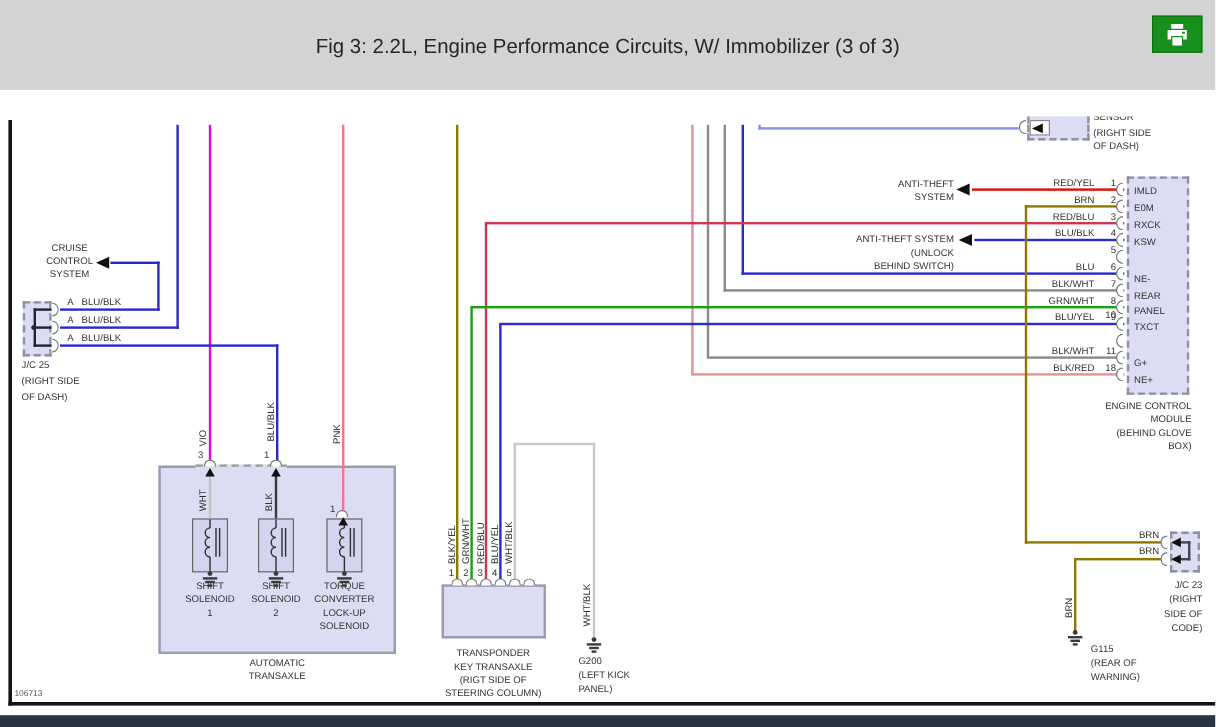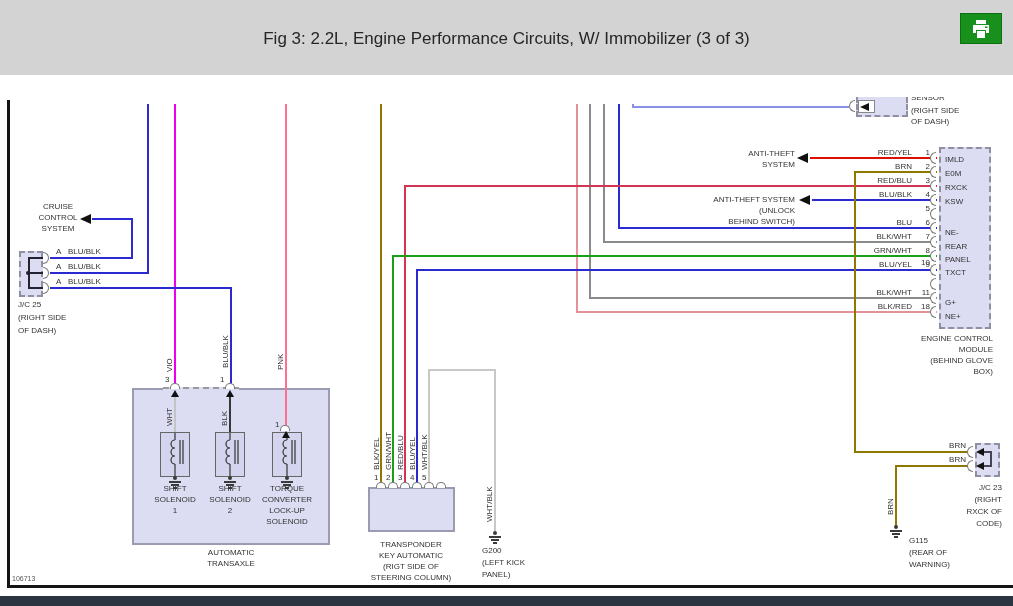--- a/index.html
+++ b/index.html
@@ -235,21 +235,21 @@
   <div class="vl" style="left:372px;top:470px">BLK/YEL</div>
   <div class="lbl" style="left:386px;top:473px">2</div>
   <div class="vl" style="left:384px;top:470px">GRN/WHT</div>
   <div class="lbl" style="left:398px;top:473px">3</div>
   <div class="vl" style="left:396px;top:470px">RED/BLU</div>
   <div class="lbl" style="left:410px;top:473px">4</div>
   <div class="vl" style="left:408px;top:470px">BLU/YEL</div>
   <div class="lbl" style="left:422px;top:473px">5</div>
   <div class="vl" style="left:420px;top:470px">WHT/BLK</div>
   <div class="lbl c" style="left:361px;top:540px;width:100px">TRANSPONDER</div>
-  <div class="lbl c" style="left:361px;top:551px;width:100px">KEY AUTOMATIC</div>
+  <div class="lbl c" style="left:361px;top:551px;width:100px">KEY TRANSAXLE</div>
   <div class="lbl c" style="left:361px;top:562px;width:100px">(RIGT SIDE OF</div>
   <div class="lbl c" style="left:361px;top:573px;width:100px">STEERING COLUMN)</div>
   <div class="vl" style="left:485px;top:522px">WHT/BLK</div>
   <div class="lbl" style="left:482px;top:546px">G200</div>
   <div class="lbl" style="left:482px;top:558px">(LEFT KICK</div>
   <div class="lbl" style="left:482px;top:570px">PANEL)</div>
 
   <div class="lbl r" style="left:695px;top:149px;width:100px">ANTI-THEFT</div>
   <div class="lbl r" style="left:695px;top:160px;width:100px">SYSTEM</div>
   <div class="lbl r" style="left:665px;top:195px;width:130px">ANTI-THEFT SYSTEM</div>
@@ -295,20 +295,20 @@
   <div class="lbl" style="left:945px;top:312px">NE+</div>
   <div class="lbl r" style="left:893px;top:334px;width:100px">ENGINE CONTROL</div>
   <div class="lbl r" style="left:893px;top:345px;width:100px">MODULE</div>
   <div class="lbl r" style="left:893px;top:356px;width:100px">(BEHIND GLOVE</div>
   <div class="lbl r" style="left:893px;top:367px;width:100px">BOX)</div>
 
   <div class="lbl r" style="left:920px;top:441px;width:46px">BRN</div>
   <div class="lbl r" style="left:920px;top:455px;width:46px">BRN</div>
   <div class="lbl r" style="left:940px;top:483px;width:62px">J/C 23</div>
   <div class="lbl r" style="left:940px;top:495px;width:62px">(RIGHT</div>
-  <div class="lbl r" style="left:940px;top:507px;width:62px">RXCK OF</div>
+  <div class="lbl r" style="left:940px;top:507px;width:62px">SIDE OF</div>
   <div class="lbl r" style="left:940px;top:519px;width:62px">CODE)</div>
   <div class="vl" style="left:886px;top:515px">BRN</div>
   <div class="lbl" style="left:909px;top:536px">G115</div>
   <div class="lbl" style="left:909px;top:548px">(REAR OF</div>
   <div class="lbl" style="left:909px;top:560px">WARNING)</div>
 
 </div>
 
 </body></html>

